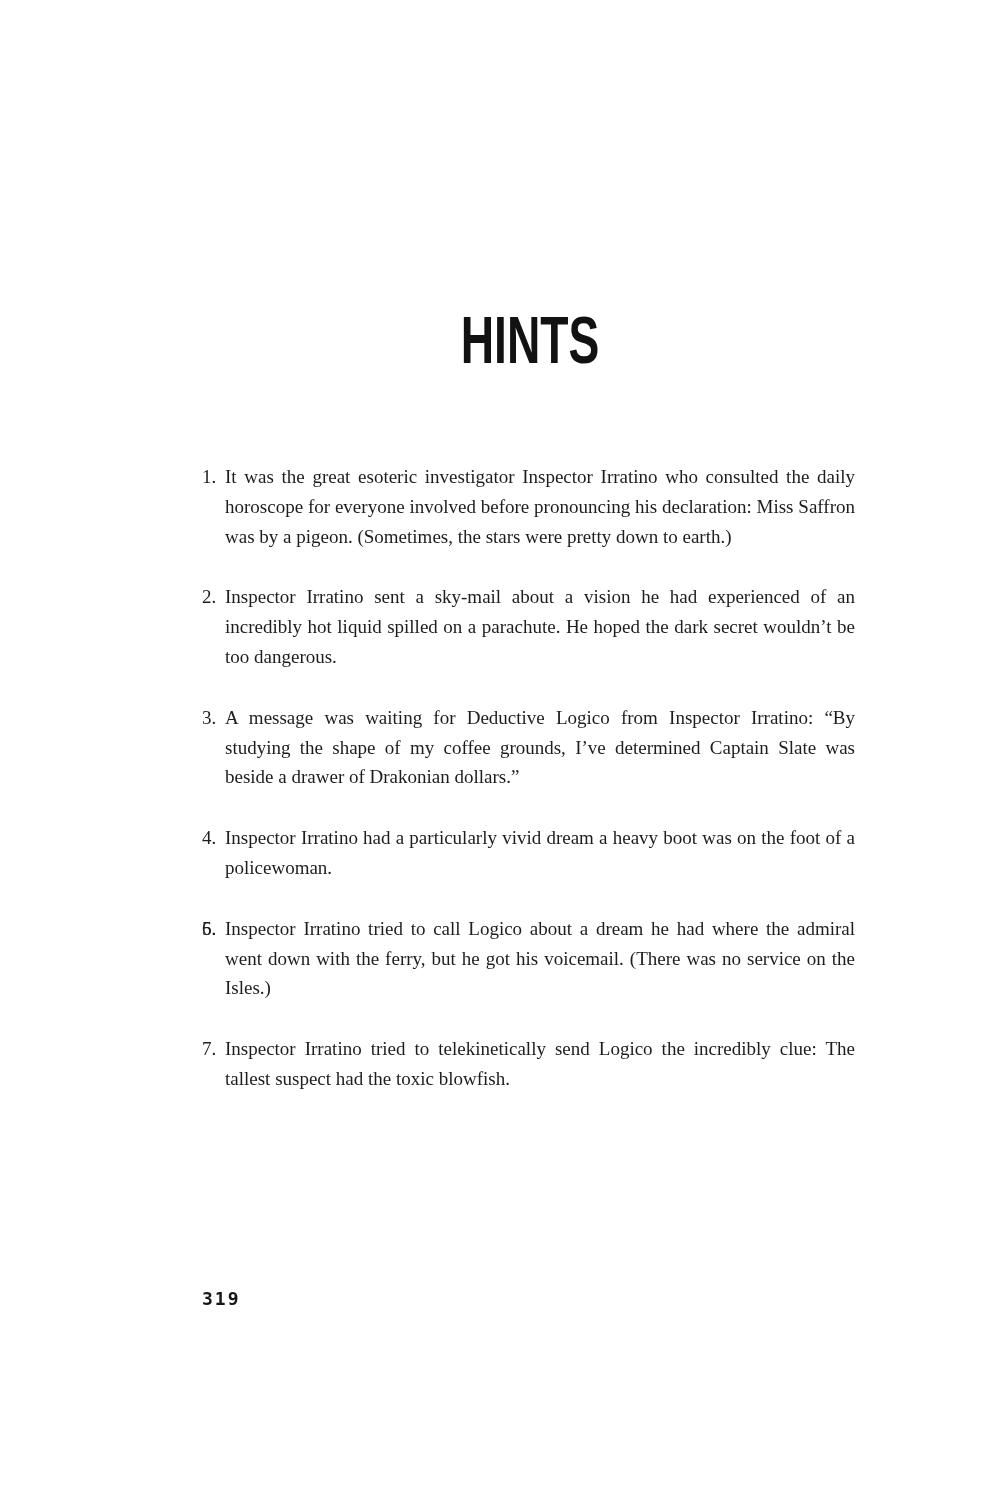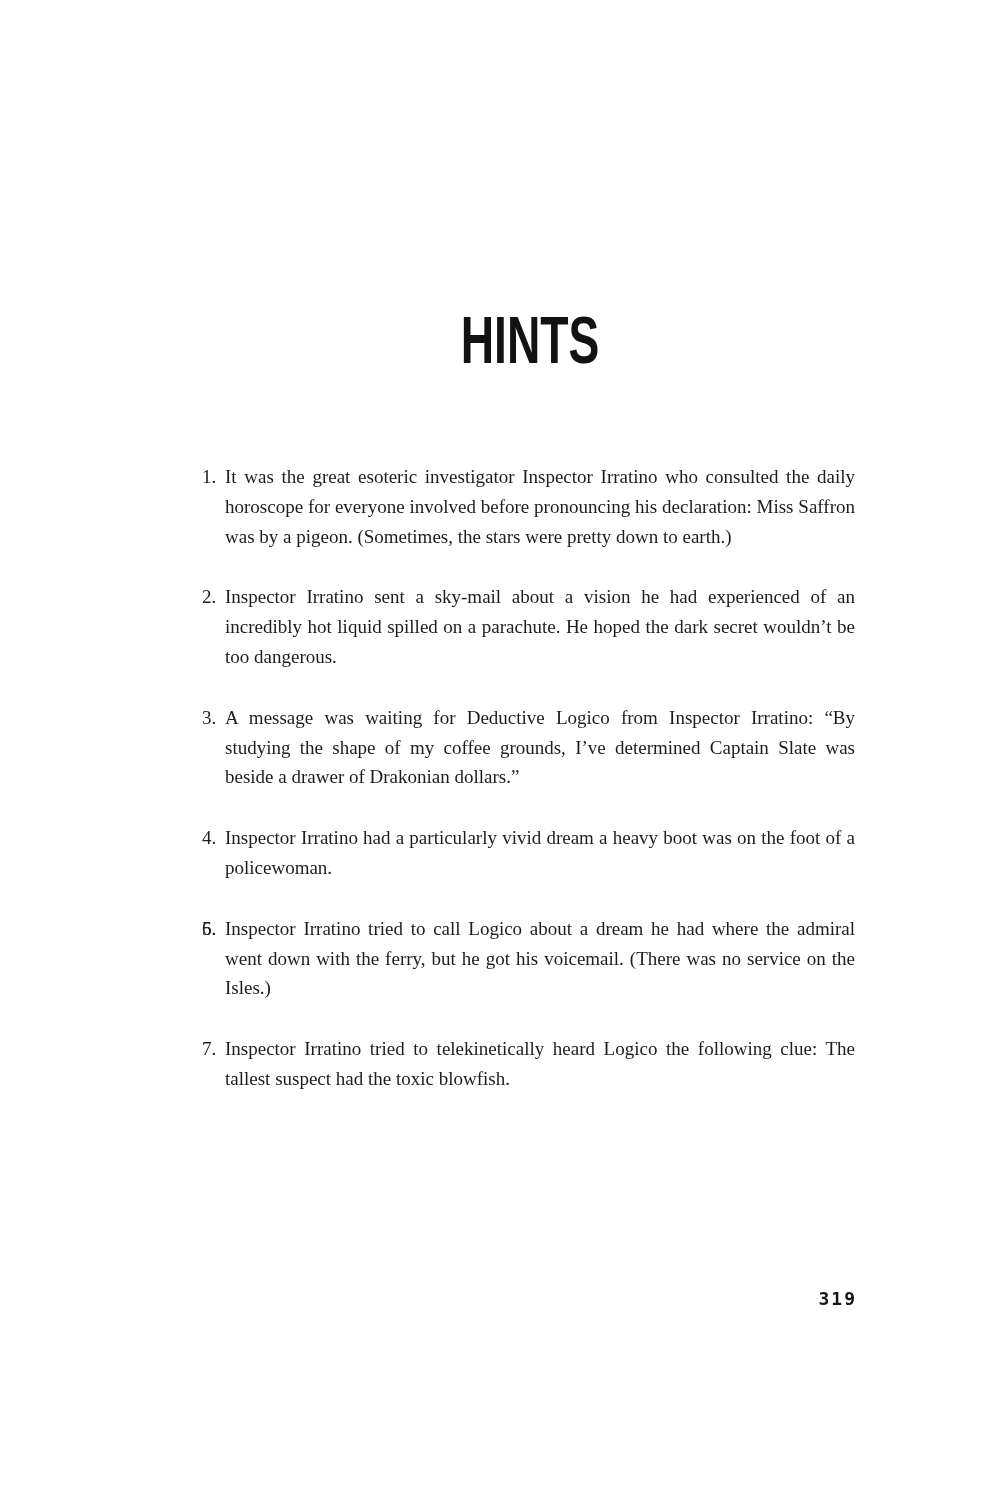--- a/index.html
+++ b/index.html
@@ -59,21 +59,21 @@
   .hint .num {
     position: absolute;
     left: 0;
     top: 0;
   }
   .page-number {
     position: absolute;
     top: 1288px;
     left: 202px;
     width: 655px;
-    text-align: right;
+    text-align: left;
     font-family: "DejaVu Sans Mono", monospace;
     font-weight: bold;
     font-size: 18px;
     letter-spacing: 2px;
     color: #161616;
   }
 </style>
 </head>
 <body>
 
@@ -100,19 +100,19 @@
     </li>
     <li class="hint">
       <span class="num">5.</span>
     </li>
     <li class="hint">
       <span class="num">6.</span>
       <span class="text">Inspector Irratino tried to call Logico about a dream he had where the admiral went down with the ferry, but he got his voicemail. (There was no service on the Isles.)</span>
     </li>
     <li class="hint">
       <span class="num">7.</span>
-      <span class="text">Inspector Irratino tried to telekinetically heard Logico the following clue: The tallest suspect had the toxic blowfish.</span>
+      <span class="text">Inspector Irratino tried to telekinetically send Logico the incredibly clue: The tallest suspect had the toxic blowfish.</span>
     </li>
   </ol>
 
   <div class="page-number">319</div>
 
 </div>
 
 </body></html>

